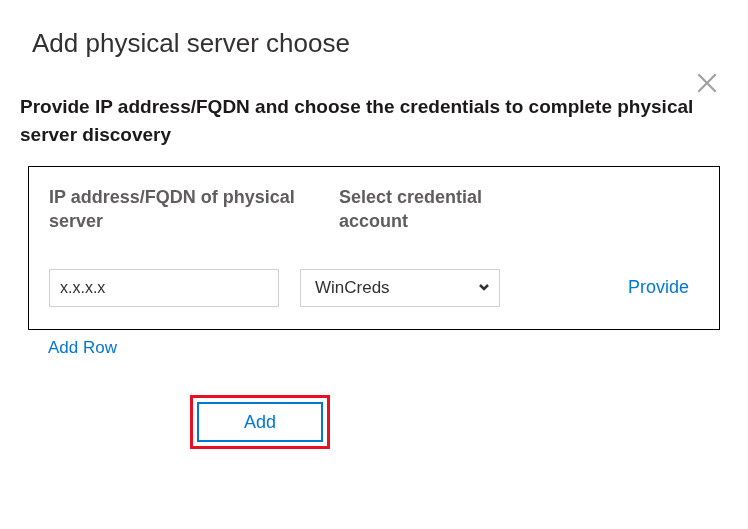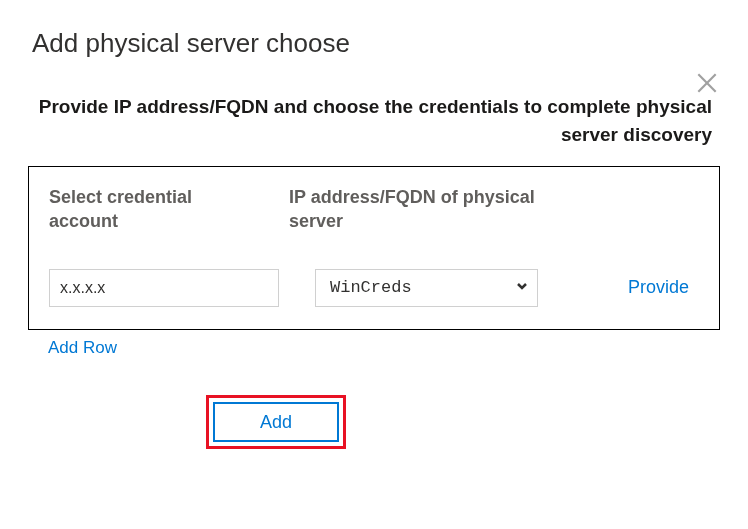--- a/index.html
+++ b/index.html
@@ -32,21 +32,20 @@
       height: 26px;
       stroke: #a0a0a0;
       stroke-width: 2;
     }
     .description {
       font-size: 19px;
       font-weight: 600;
       color: #1b1a19;
       padding: 34px 36px 0 20px;
       line-height: 1.45;
-      text-align: right;
     }
     .table-wrap {
       margin: 18px 28px 0 28px;
       border: 1.5px solid #000000;
       padding: 18px 20px 22px 20px;
     }
     .table-head {
       display: flex;
       gap: 40px;
     }
@@ -58,36 +57,35 @@
     }
     .th-ip {
       width: 250px;
     }
     .th-cred {
       width: 200px;
     }
     .table-row {
       display: flex;
       align-items: center;
-      gap: 36px;
+      gap: 21px;
       margin-top: 35px;
     }
     .ip-input {
       width: 230px;
       height: 38px;
       border: 1px solid #d0d0d0;
       padding: 0 10px;
       font-size: 16px;
       color: #323130;
       font-family: inherit;
     }
     .cred-select-wrap {
       position: relative;
-      width: 223px;
-      font-family: Liberation Mono, monospace;
+      width: 200px;
     }
     .cred-select {
       width: 100%;
       height: 38px;
       border: 1px solid #d0d0d0;
       padding: 0 28px 0 14px;
       font-size: 17px;
       color: #323130;
       font-family: inherit;
       appearance: none;
@@ -116,21 +114,21 @@
       padding-right: 10px;
     }
     .add-row-link {
       color: #0078d4;
       font-size: 17px;
       cursor: pointer;
       margin: 8px 0 7px 48px;
     }
     .add-button-wrap {
       position: absolute;
-      left: 206px;
+      left: 190px;
       top: 395px;
       border: 3px solid #e81123;
       padding: 4px;
     }
     .add-button {
       border: 2px solid #0078d4;
       background: #ffffff;
       color: #0078d4;
       font-size: 18px;
       font-family: inherit;
@@ -151,22 +149,22 @@
   <svg viewBox="0 0 24 24" fill="none">
     <line x1="4" y1="4" x2="20" y2="20"></line>
     <line x1="20" y1="4" x2="4" y2="20"></line>
   </svg>
 </div>
 
 <div class="description">Provide IP address/FQDN and choose the credentials to complete physical server discovery</div>
 
 <div class="table-wrap">
   <div class="table-head">
+    <div class="th th-ip">IP address/FQDN of physical server</div>
     <div class="th th-cred">Select credential account</div>
-    <div class="th th-ip">IP address/FQDN of physical server</div>
   </div>
 
   <div class="table-row">
     <input type="text" class="ip-input" value="x.x.x.x" style="">
     <div class="cred-select-wrap">
       <select class="cred-select">
         <option>WinCreds</option>
       </select>
       <span class="chevron-down">
         <svg viewBox="0 0 12 12">

